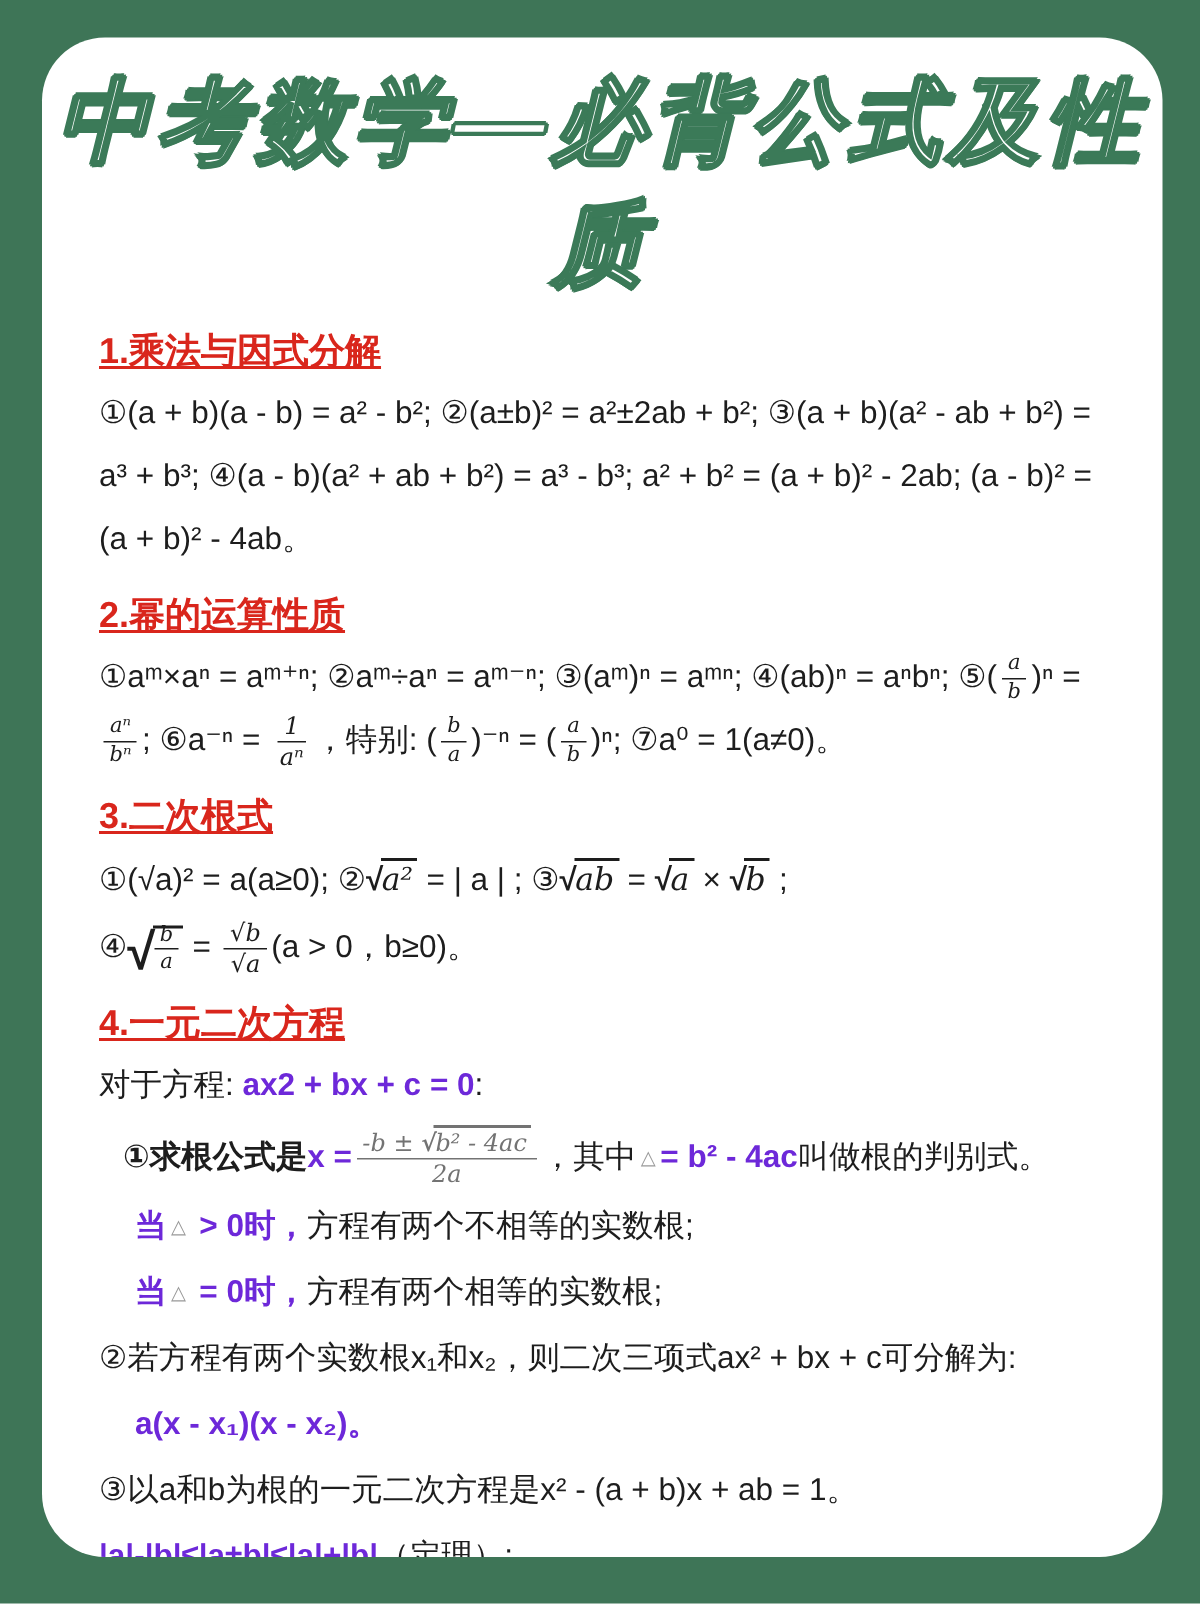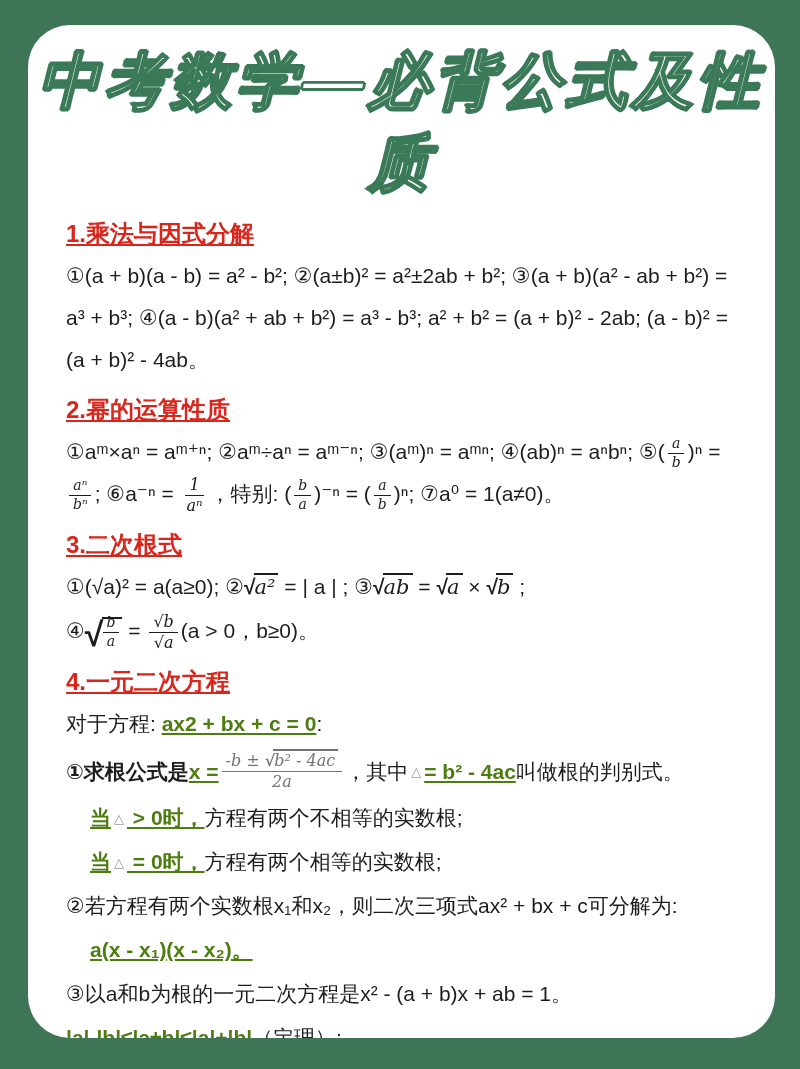--- a/index.html
+++ b/index.html
@@ -40,21 +40,21 @@
     font-weight:700;
     margin:13px 0 5px;
     text-decoration:underline;
   }
   .body{
     font-size:21px;
     line-height:2.0;
     color:#1d1d1d;
     margin:0 0 2px;
   }
-  .red{color:#4d7c0f;font-weight:700;text-decoration:underline;}
+  .red{color:#6d28d9;font-weight:700;}
   .bb{font-weight:700;}
   .indent{padding-left:24px;}
   .tri{
     color:#9a9a9a;
     font-size:13px;
     margin:0 3px;
     vertical-align:2px;
     font-weight:400;
   }
   
@@ -81,21 +81,21 @@
     margin-left:-2px;
     font-family:"DejaVu Serif",serif;
     font-style:italic;
   }
   .bigsq{
     font-size:34px;
     font-weight:700;
     vertical-align:-8px;
     line-height:0;
   }
-  .qline{display:flex;align-items:center;flex-wrap:nowrap;margin:6px 0 4px;}
+  .qline{display:flex;align-items:center;flex-wrap:nowrap;margin:6px 16px 4px;}
   .qfrac{color:#737373;font-weight:400;}
 </style>
 </head>
 <body>
 
 <div class="card">
   <h1 class="title">中考数学—必背公式及性质</h1>
 
   <div class="content">
 

